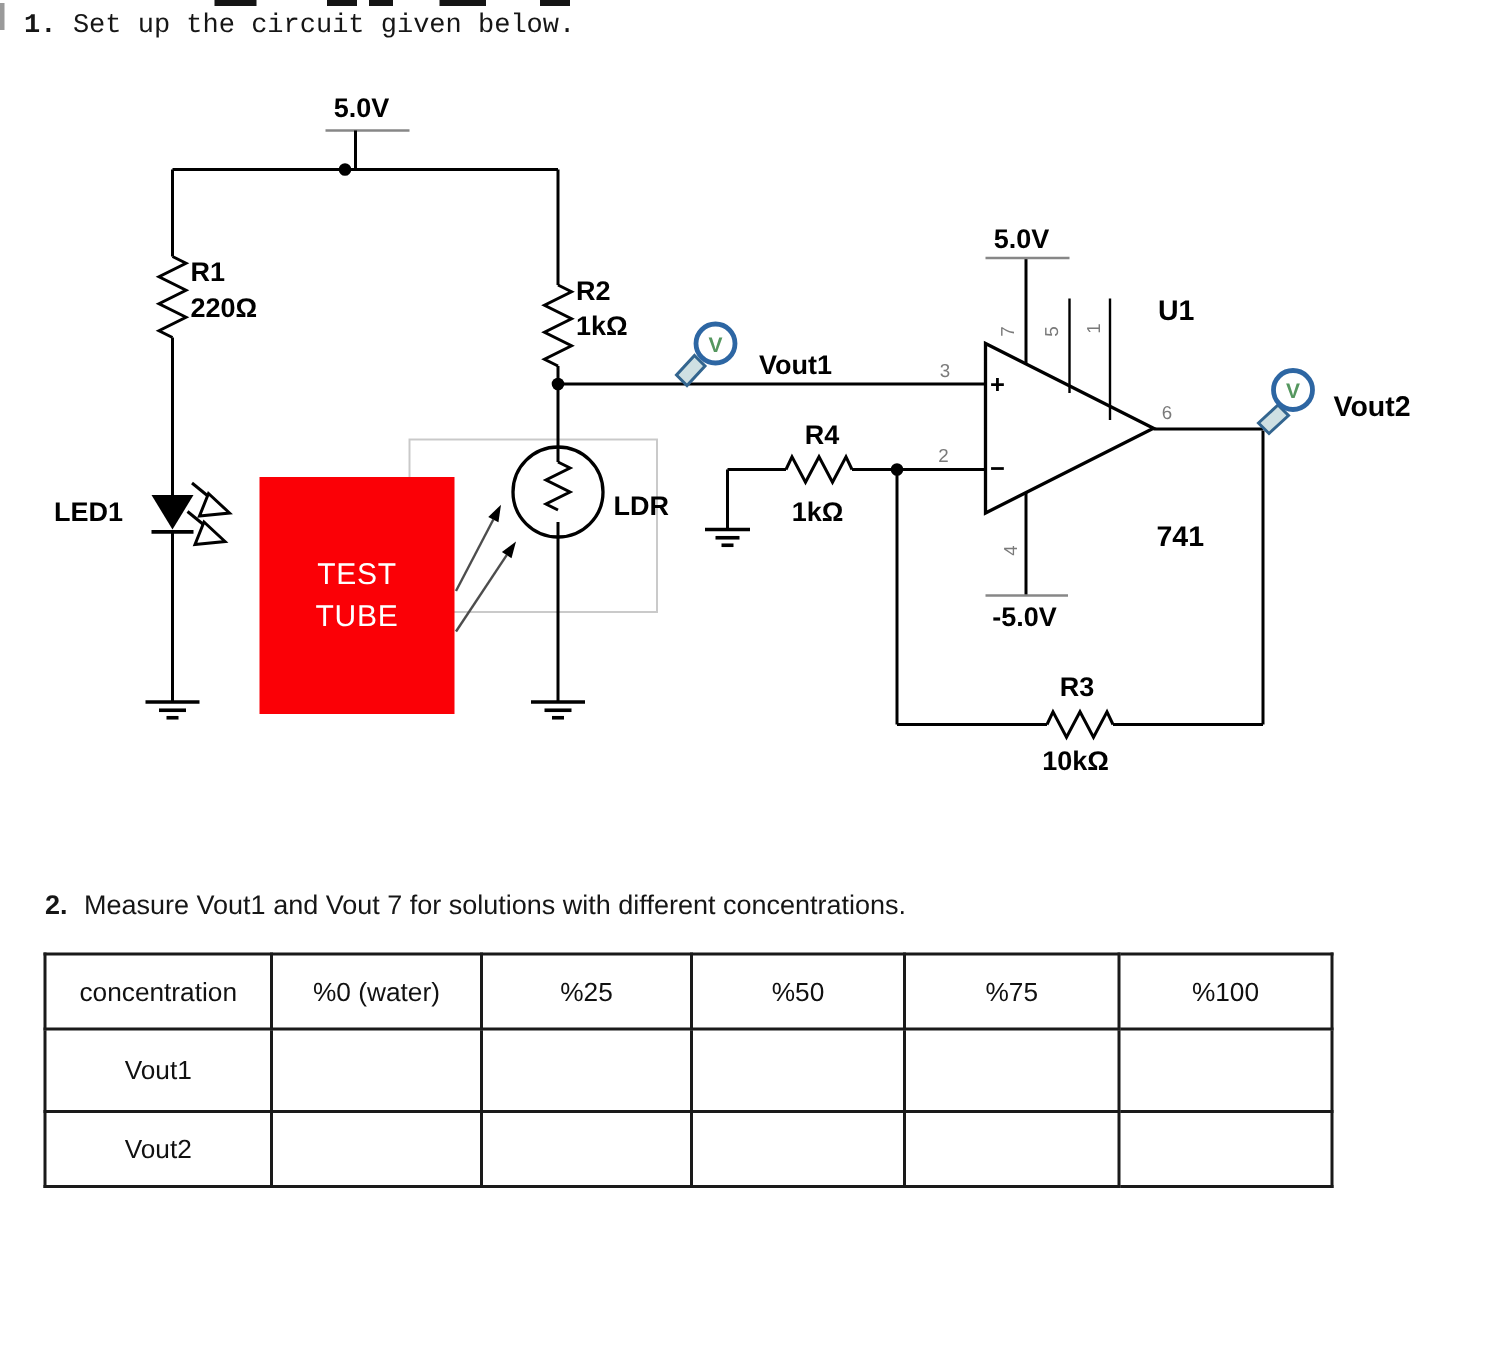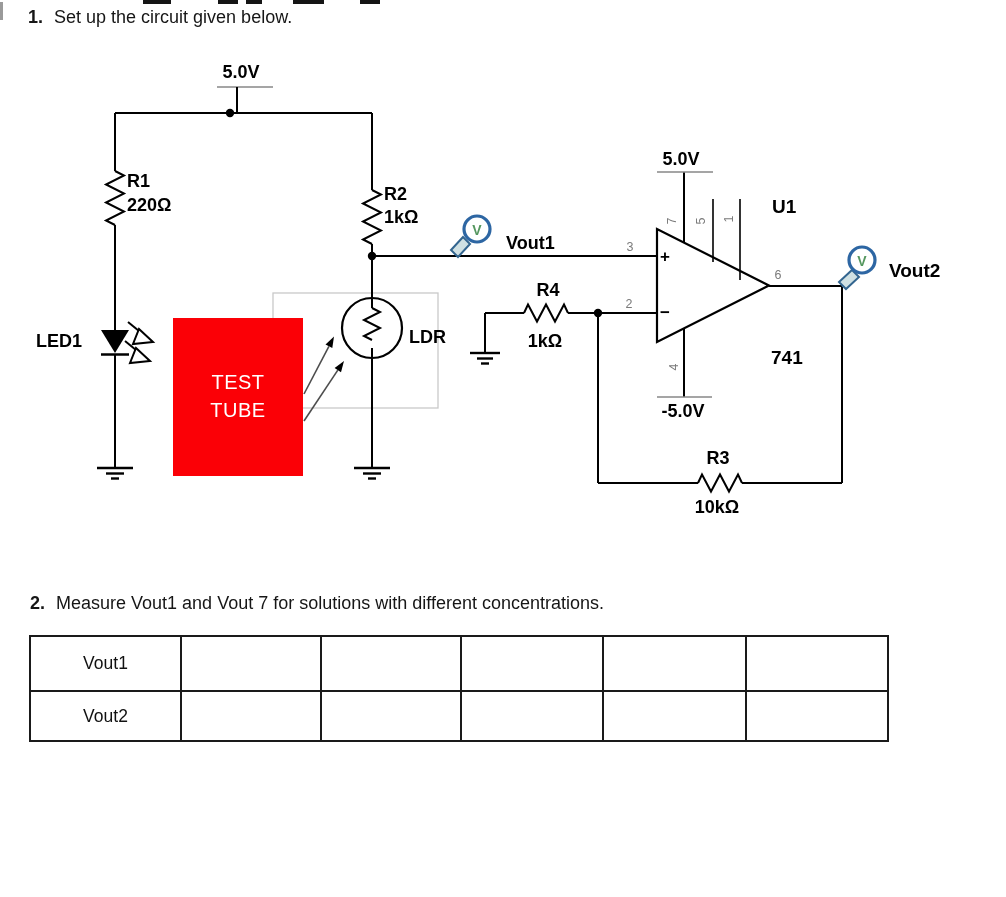--- a/index.html
+++ b/index.html
@@ -4,21 +4,21 @@
 <style>
   html,body{margin:0;padding:0;}
   body{
     width:1006px;height:897px;position:relative;background:#ffffff;
     font-family:"Liberation Sans", sans-serif;color:#141414;overflow:hidden;
   }
   .artifact{position:absolute;background:#151515;height:4px;top:0;}
   .sliver{position:absolute;left:0;top:2px;width:3px;height:18px;background:#9a9a9a;}
   .instr{position:absolute;font-size:18px;color:#161616;white-space:nowrap;}
   .instr .num{font-weight:bold;margin-right:11px;}
-  #instr1{left:28px;top:7px;}
+  #instr1{left:16px;top:7px;font-family:Liberation Mono, monospace;}
   #instr2{left:30px;top:593px;}
   svg{position:absolute;left:0;top:0;}
   svg text{font-family:"Liberation Sans", sans-serif;}
   .lbl{font-weight:bold;font-size:18px;fill:#000000;}
   .lbl19{font-weight:bold;font-size:19px;fill:#000000;}
   .pin{font-size:12.5px;fill:#7a7a7a;}
   .tt{font-size:20px;fill:#ffffff;letter-spacing:0.5px;}
   .probeV{font-size:14px;font-weight:bold;fill:#55975f;}
   .opsign{font-size:17px;font-weight:bold;fill:#000000;}
   table.meas{
@@ -174,20 +174,28 @@
 <table class="meas">
   <colgroup>
     <col style="width:151px">
       <col style="width:140px">
       <col style="width:140px">
     <col style="width:142px">
       <col style="width:143px">
       <col style="width:142px">
   </colgroup>
   <tbody>
+      <tr style="height:50px">
+    <td>concentration</td>
+    <td>%0 (water)</td>
+    <td>%25</td>
+    <td>%50</td>
+    <td>%75</td>
+    <td>%100</td>
+  </tr>
   <tr style="height:55px">
     <td>Vout1</td>
     <td></td>
     <td></td>
     <td></td>
     <td></td>
     <td></td>
   </tr>
   <tr style="height:50px">
     <td>Vout2</td>

